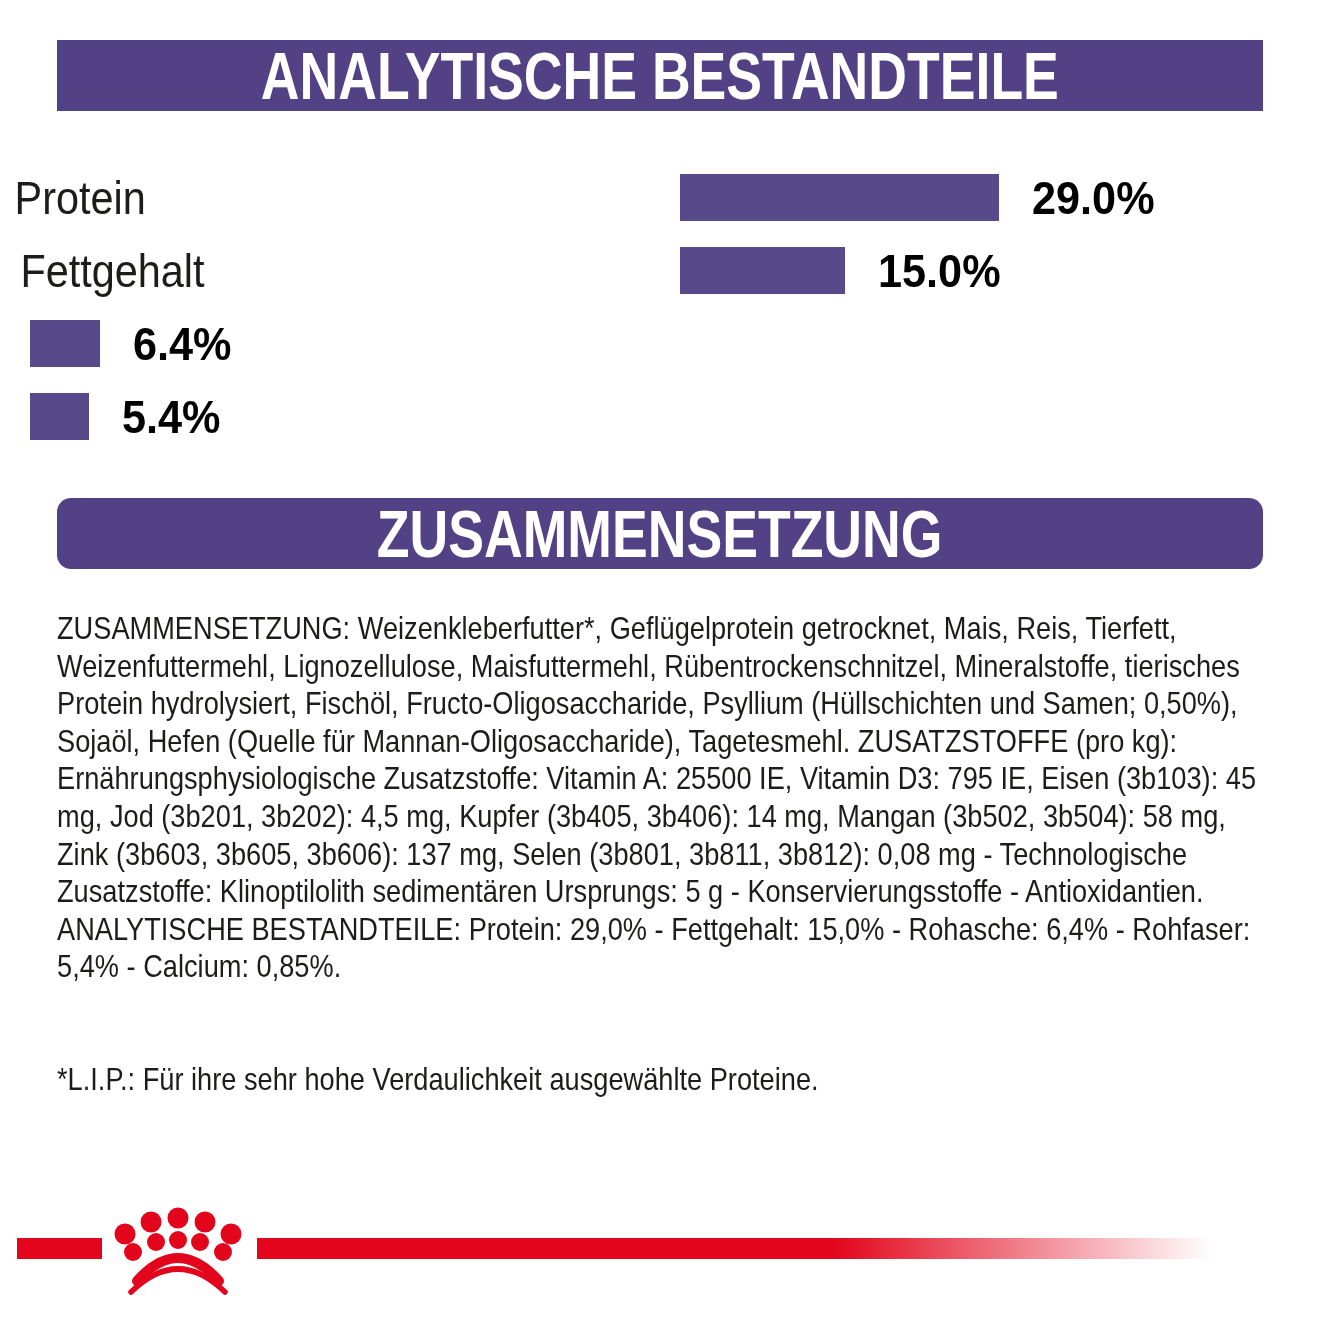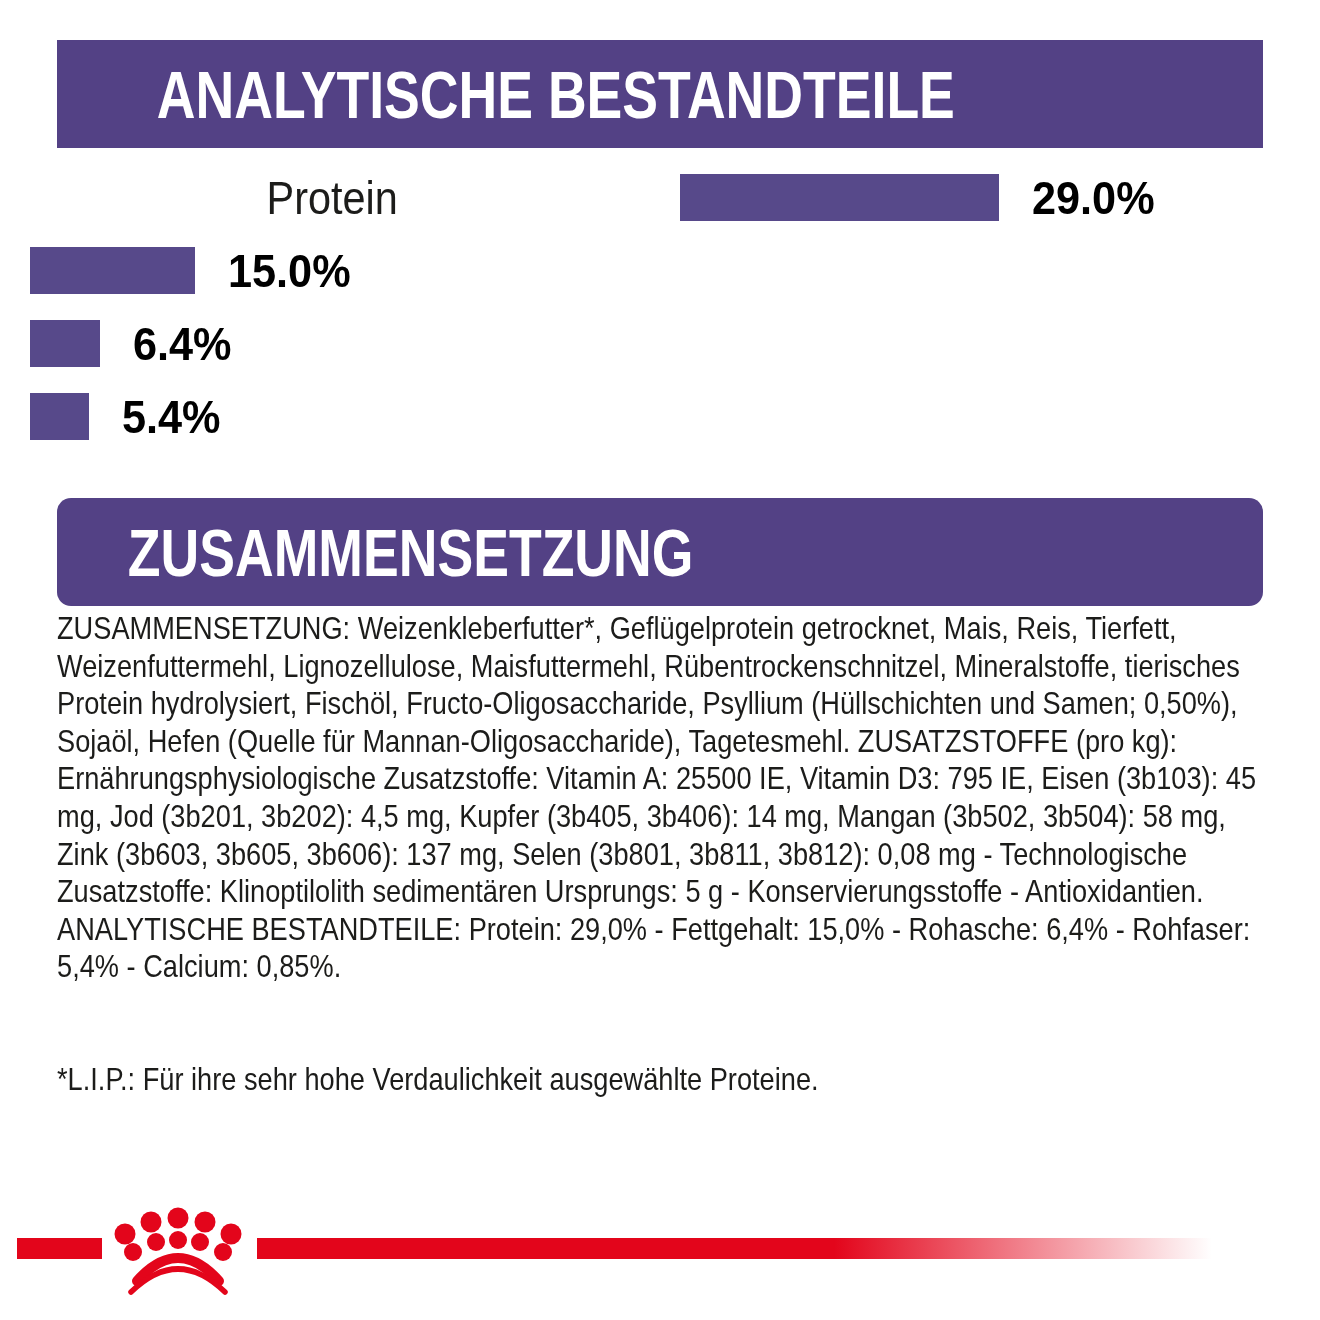--- a/index.html
+++ b/index.html
@@ -13,35 +13,35 @@
   html,body{background:#fff;}
   body{font-family:"Liberation Sans","DejaVu Sans",sans-serif;color:var(--ink);}
   .page{
     position:relative;
     width:1320px;height:1320px;
     background:var(--background);
     overflow:hidden;
   }
   
   .band{
-    position:absolute;left:57px;width:1206px;height:108px;
+    position:absolute;left:57px;width:1206px;height:71px;
     background:var(--purple);
-    display:flex;align-items:center;
+    display:flex;align-items:center;justify-content:center;
   }
   .band1{top:40px;}
   .band2{top:498px;border-radius:14px;}
   .band-title{
     color:#fff;font-size:67px;font-weight:700;line-height:1;
     letter-spacing:0px;white-space:nowrap;
     transform:scaleX(0.80);
   }
   
   .chart{position:absolute;left:0;top:174px;width:1320px;}
   .chart-row{display:flex;align-items:center;height:47px;margin-bottom:26px;}
-  .chart-label-box{width:650px;text-align:center;}
+  .chart-label-box{width:650px;text-align:left;}
   .chart-label{
     display:inline-block;font-size:46px;line-height:1;color:var(--ink);
     transform:scaleX(0.90);transform-origin:right center;white-space:nowrap;
   }
   .chart-bar{height:47px;margin-left:30px;background:var(--bar-purple);}
   .chart-value{margin-left:33px;white-space:nowrap;}
   .chart-value span{
     display:inline-block;font-size:47px;font-weight:700;line-height:1;color:#000;
     transform:scaleX(0.92);transform-origin:left center;
   }
@@ -84,20 +84,23 @@
     <div class="chart-row">
       <div class="chart-label-box">
         <span class="chart-label">Protein</span>
       </div>
       <div class="chart-bar" style="width: 319px;"></div>
       <div class="chart-value">
         <span>29.0%</span>
       </div>
     </div>
     <div class="chart-row">
+      <div class="chart-label-box">
+        <span class="chart-label">Fettgehalt</span>
+      </div>
       <div class="chart-bar" style="width: 165px;"></div>
       <div class="chart-value">
         <span>15.0%</span>
       </div>
     </div>
     <div class="chart-row">
       <div class="chart-bar" style="width: 70.4px;"></div>
       <div class="chart-value">
         <span>6.4%</span>
       </div>

